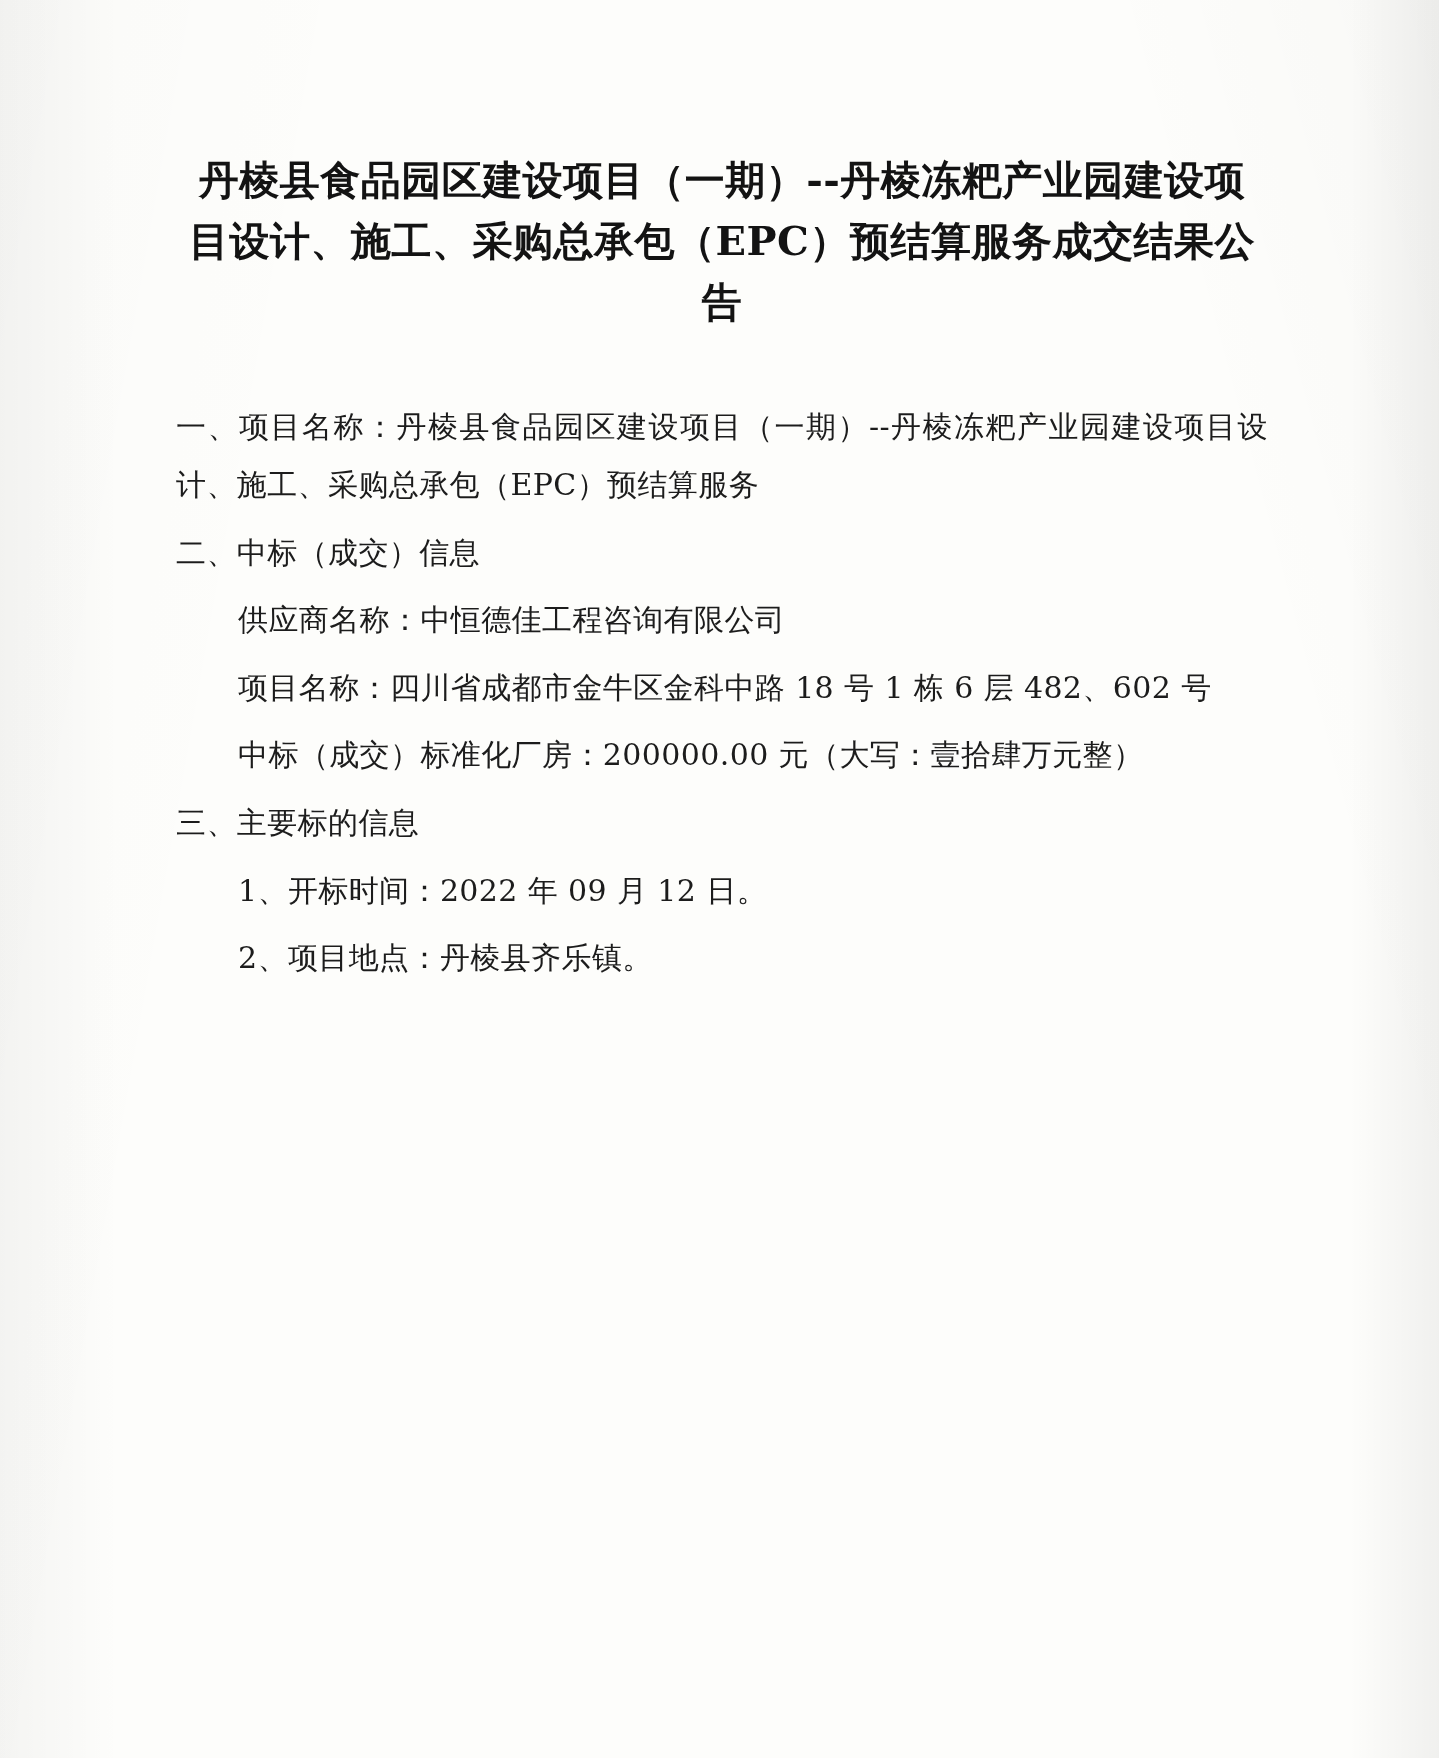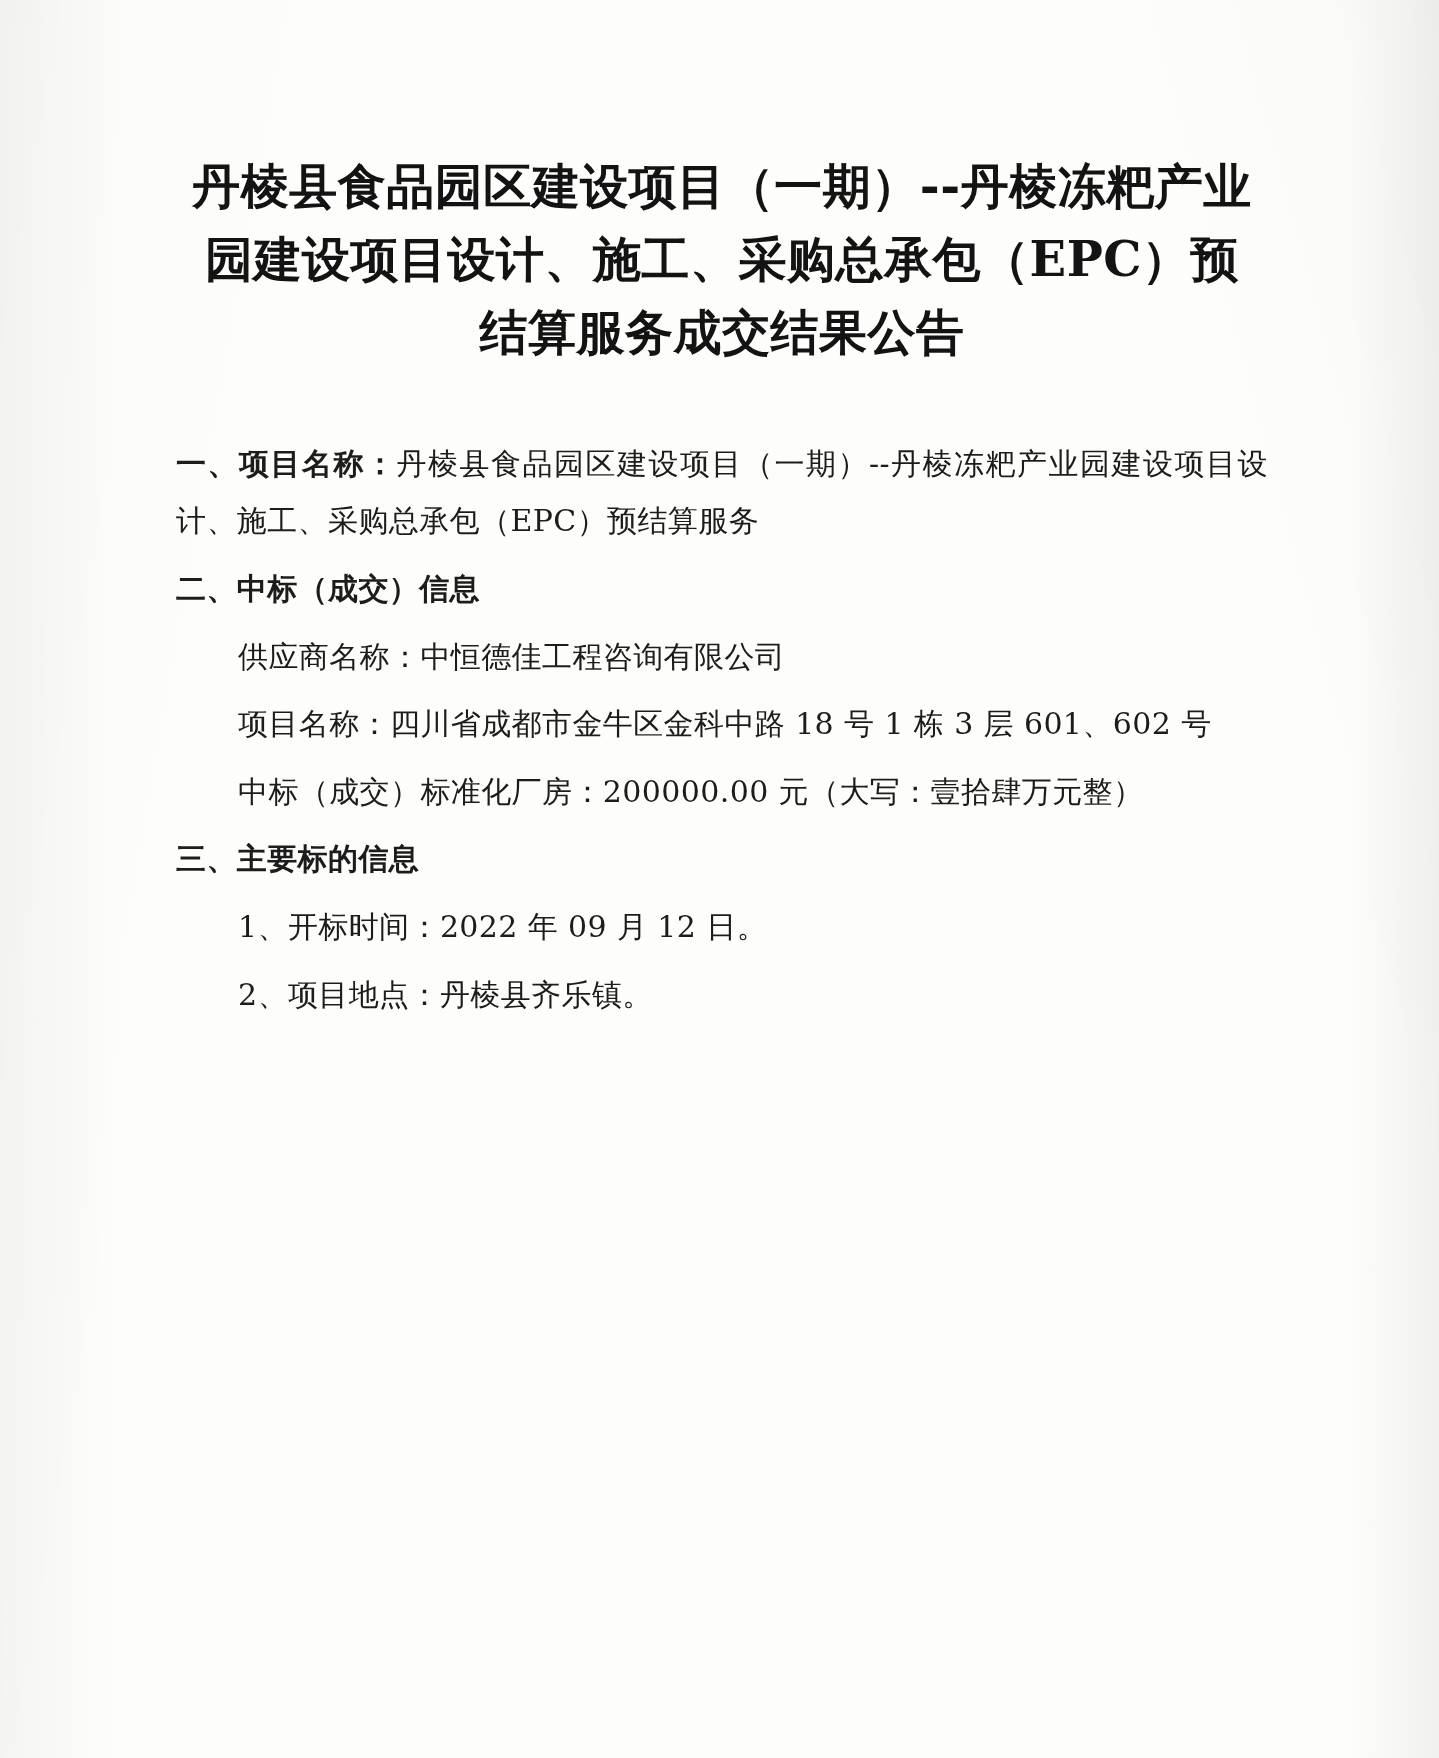--- a/index.html
+++ b/index.html
@@ -43,42 +43,42 @@
   }
   .content {
     position: absolute;
     left: 176px;
     top: 150px;
     width: 1092px;
   }
   .doc-title {
     font-family: "DejaVu Serif", "Liberation Serif", serif;
     font-weight: bold;
-    font-size: 48px;
+    font-size: 40px;
     line-height: 1.52;
     text-align: center;
     letter-spacing: 0.5px;
     color: #131313;
     margin: 0 0 0 0;
     padding: 0 8px;
   }
   .body-block {
     margin-top: 66px;
   }
   p {
     margin: 0;
     font-size: 30px;
     line-height: 1.92;
     letter-spacing: 0.4px;
     color: #1c1c1c;
     text-align: justify;
     text-justify: inter-ideograph;
   }
   .heading {
-    font-weight: bold;
+    font-weight: normal;
   }
   .indent-hang {
     padding-left: 0;
   }
   .para-gap {
     margin-top: 10px;
   }
   .sub {
     text-indent: 62px;
   }
@@ -101,21 +101,21 @@
     <h1 class="doc-title"><span>丹棱县食品园区建设项目（一期）--丹棱冻粑产业园建设项目设计、施工、采购总承包（EPC）预结算服务成交结果公告</span></h1>
 
     <div class="body-block">
 
       <p class="indent-hang"><span class="heading">一、项目名称：</span><span>丹棱县食品园区建设项目（一期）--丹棱冻粑产业园建设项目设计、施工、采购总承包（EPC）预结算服务</span></p>
 
       <p class="heading para-gap">二、中标（成交）信息</p>
 
       <p class="sub para-gap"><span>供应商名称：</span><span>中恒德佳工程咨询有限公司</span></p>
 
-      <p class="sub para-gap"><span>项目名称：</span><span>四川省成都市金牛区金科中路 18 号 1 栋 3 层 601、602 号</span></p>
+      <p class="sub para-gap"><span>项目名称：</span><span>四川省成都市金牛区金科中路 18 号 1 栋 6 层 482、602 号</span></p>
 
       <p class="sub para-gap"><span>中标（成交）标准化厂房：</span><span>200000.00 元（大写：壹拾肆万元整）</span></p>
 
       <p class="heading para-gap">三、主要标的信息</p>
 
       <p class="sub para-gap">1、开标时间：2022 年 09 月 12 日。</p>
 
       <p class="sub para-gap">2、项目地点：丹棱县齐乐镇。</p>
 
 

